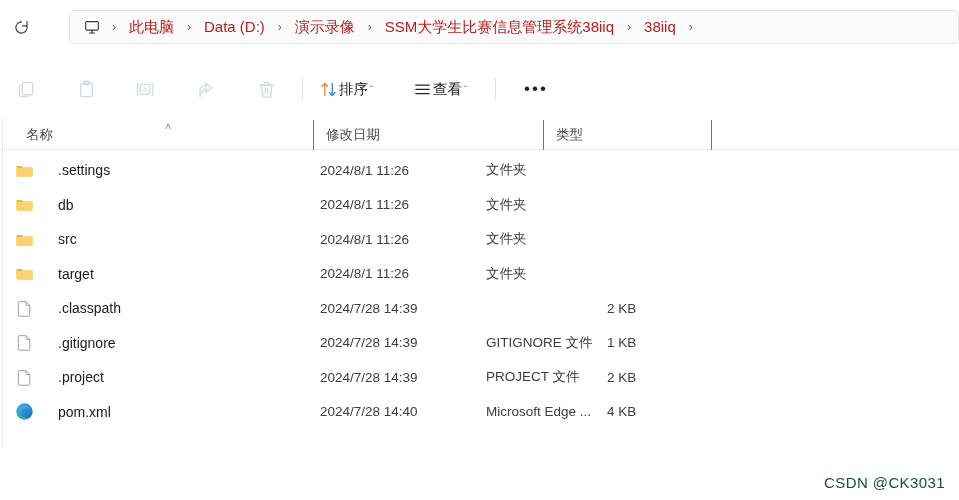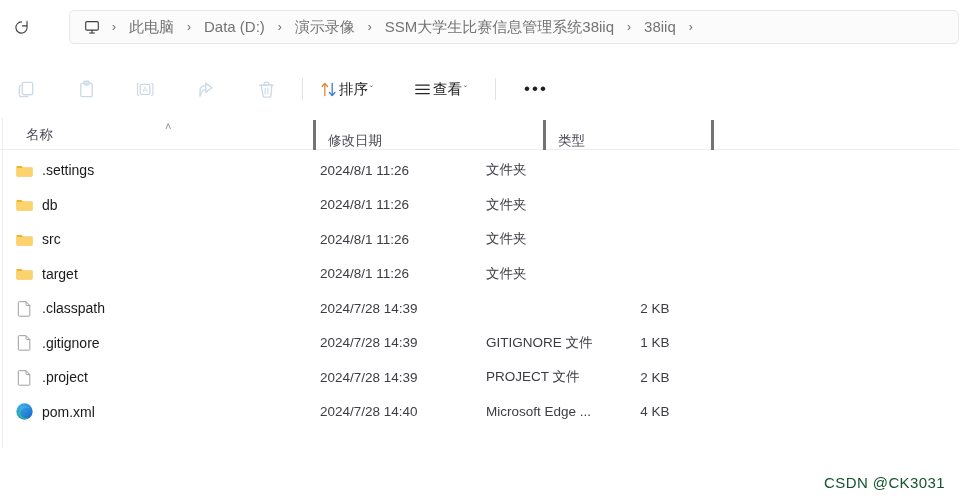--- a/index.html
+++ b/index.html
@@ -43,21 +43,21 @@
     overflow: hidden;
   }
   .pc-icon {
     width: 24px; height: 24px;
     display: flex; align-items: center; justify-content: center;
     flex: 0 0 auto;
     margin-right: 2px;
   }
   .crumb {
     font-size: 15px;
-    color: #737373;
+    color: #b91c1c;
     padding: 2px 7px;
     white-space: nowrap;
     flex: 0 0 auto;
     line-height: 20px;
   }
   .crumb-sep {
     color: #6a6a6a;
     font-size: 12px;
     padding: 0 6px;
     flex: 0 0 auto;
@@ -123,21 +123,21 @@
   .col-h {
     position: absolute;
     top: 0;
     height: 30px;
     display: flex;
     align-items: center;
     font-size: 13.5px;
     color: #4a4a57;
     padding-left: 12px;
   }
-  .col-h.divider { border-left: 3px solid #737373; align-items: flex-end; }
+  .col-h.divider { border-left: 1px solid #737373; }
   .sort-caret {
     position: absolute;
     left: 165px; top: 1px;
     font-size: 11px;
     color: #8a8a8a;
     line-height: 10px;
   }
 
   
   .filelist {
@@ -149,21 +149,21 @@
     position: relative;
     height: 34.5px;
     display: flex;
     align-items: center;
   }
   .cell-name {
     position: absolute;
     left: 14px;
     display: flex;
     align-items: center;
-    gap: 8px;
+    gap: 24px;
     font-size: 14px;
     color: #1a1a1a;
     white-space: nowrap;
   }
   .cell-date {
     position: absolute;
     left: 320px;
     font-size: 13.5px;
     color: #3c3c43;
     white-space: nowrap;
@@ -172,21 +172,21 @@
     position: absolute;
     left: 486px;
     font-size: 13.5px;
     color: #3c3c43;
     white-space: nowrap;
   }
   .cell-size {
     position: absolute;
     left: 607px;
     width: 96px;
-    text-align: center;
+    text-align: left;
     font-size: 13.5px;
     color: #3c3c43;
     white-space: nowrap;
   }
   .icon-slot {
     width: 20px; height: 20px;
     display: flex; align-items: center; justify-content: center;
     flex: 0 0 auto;
   }
 

